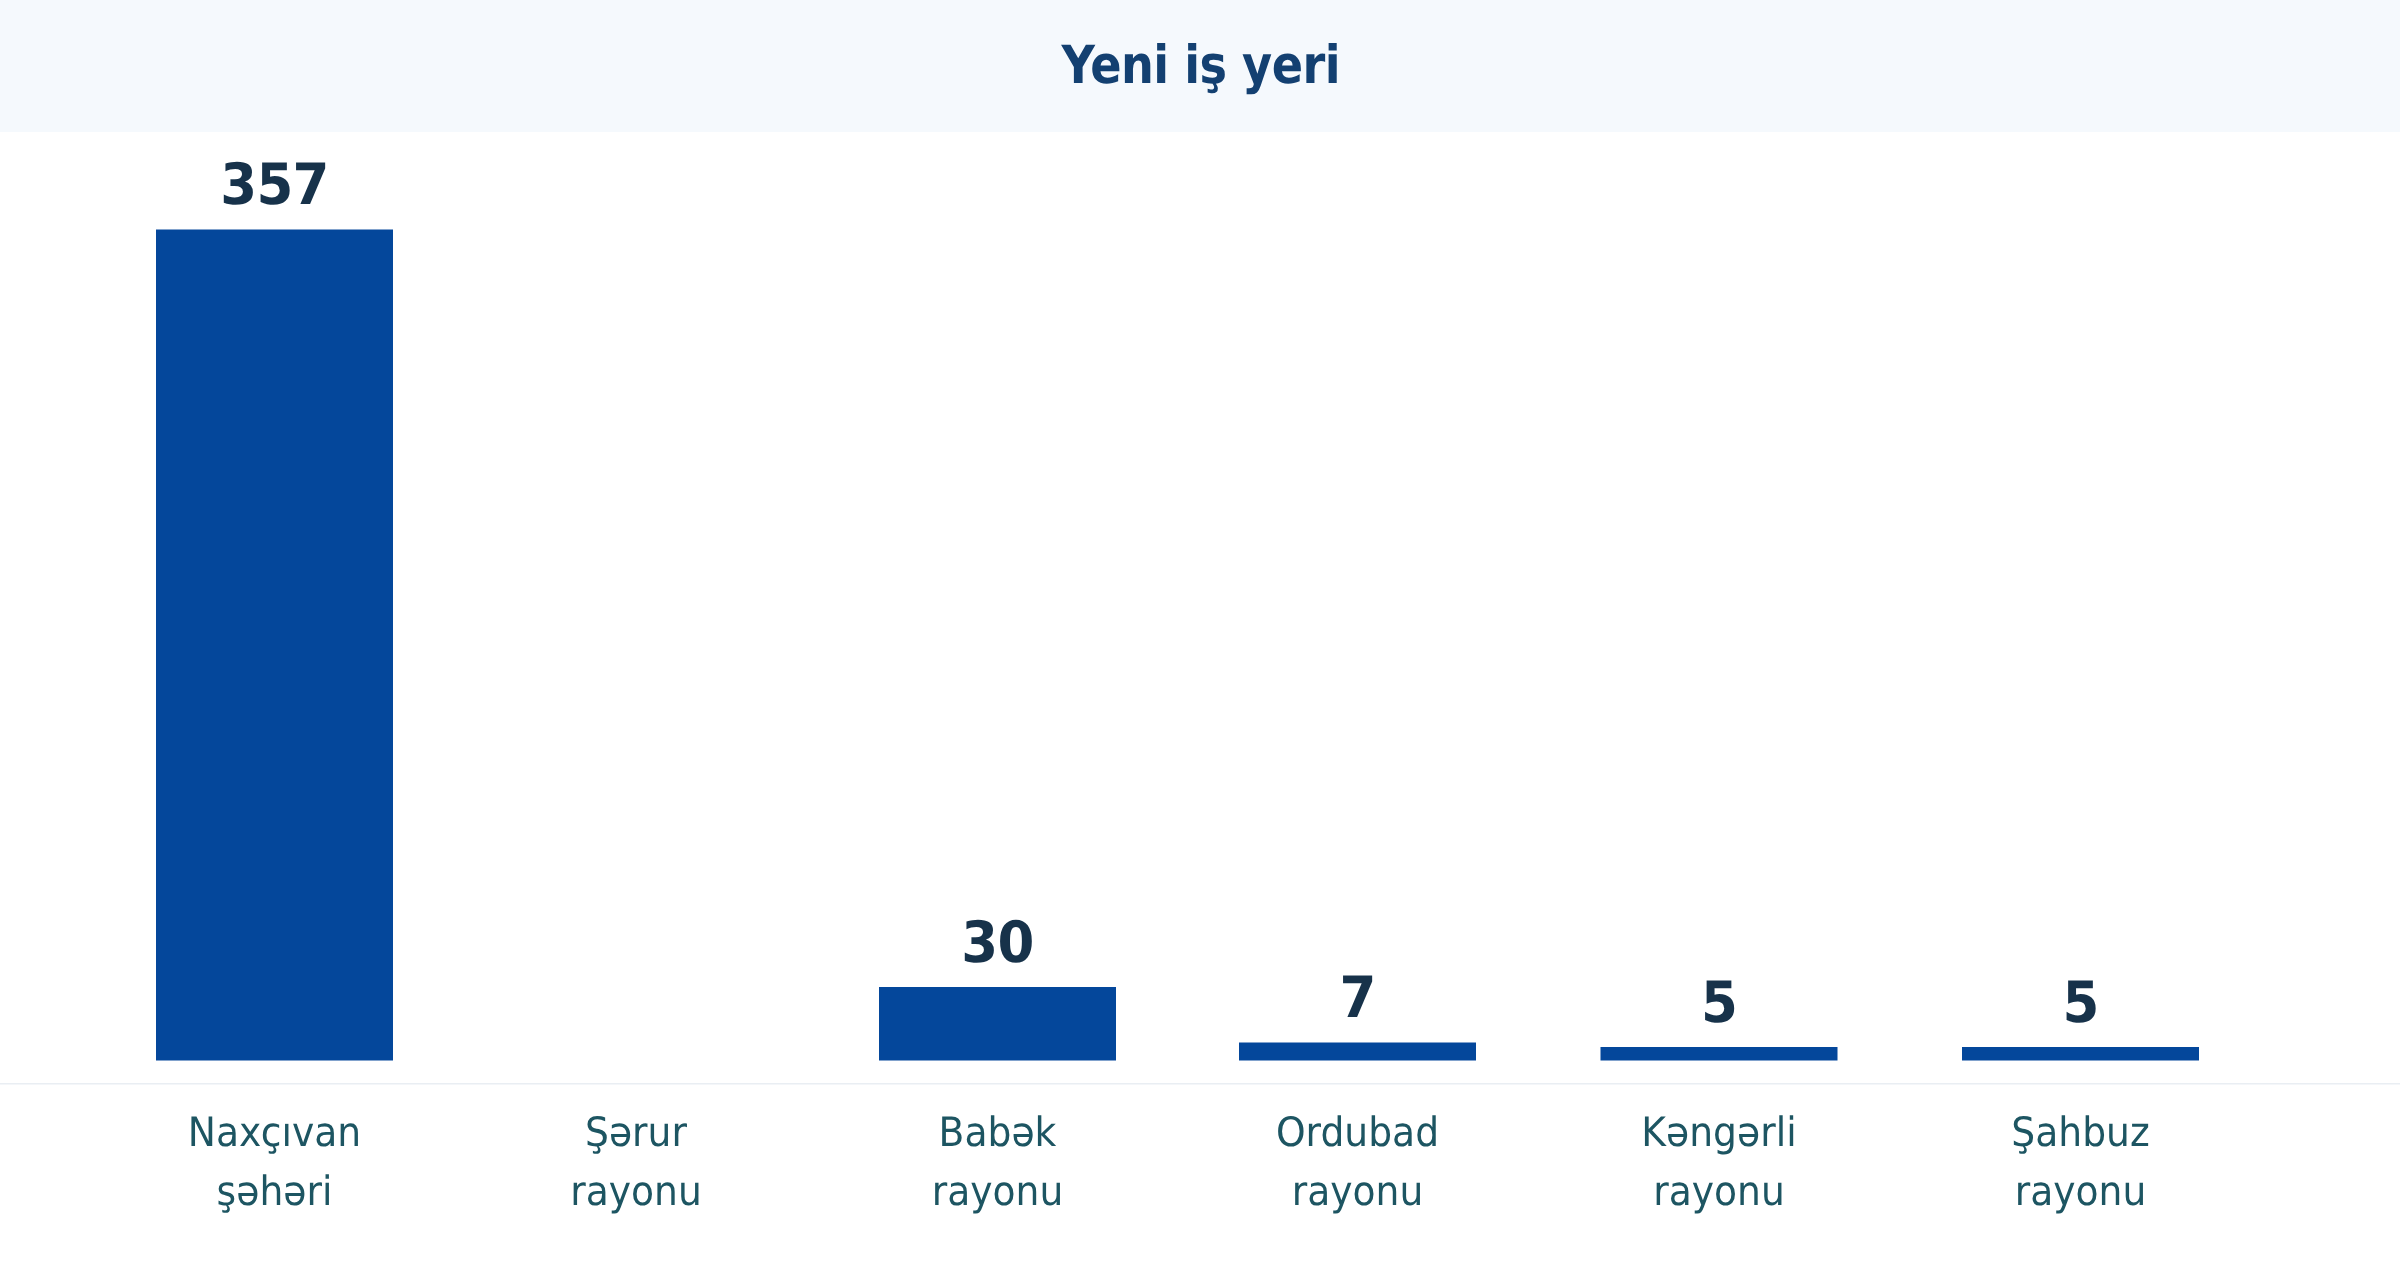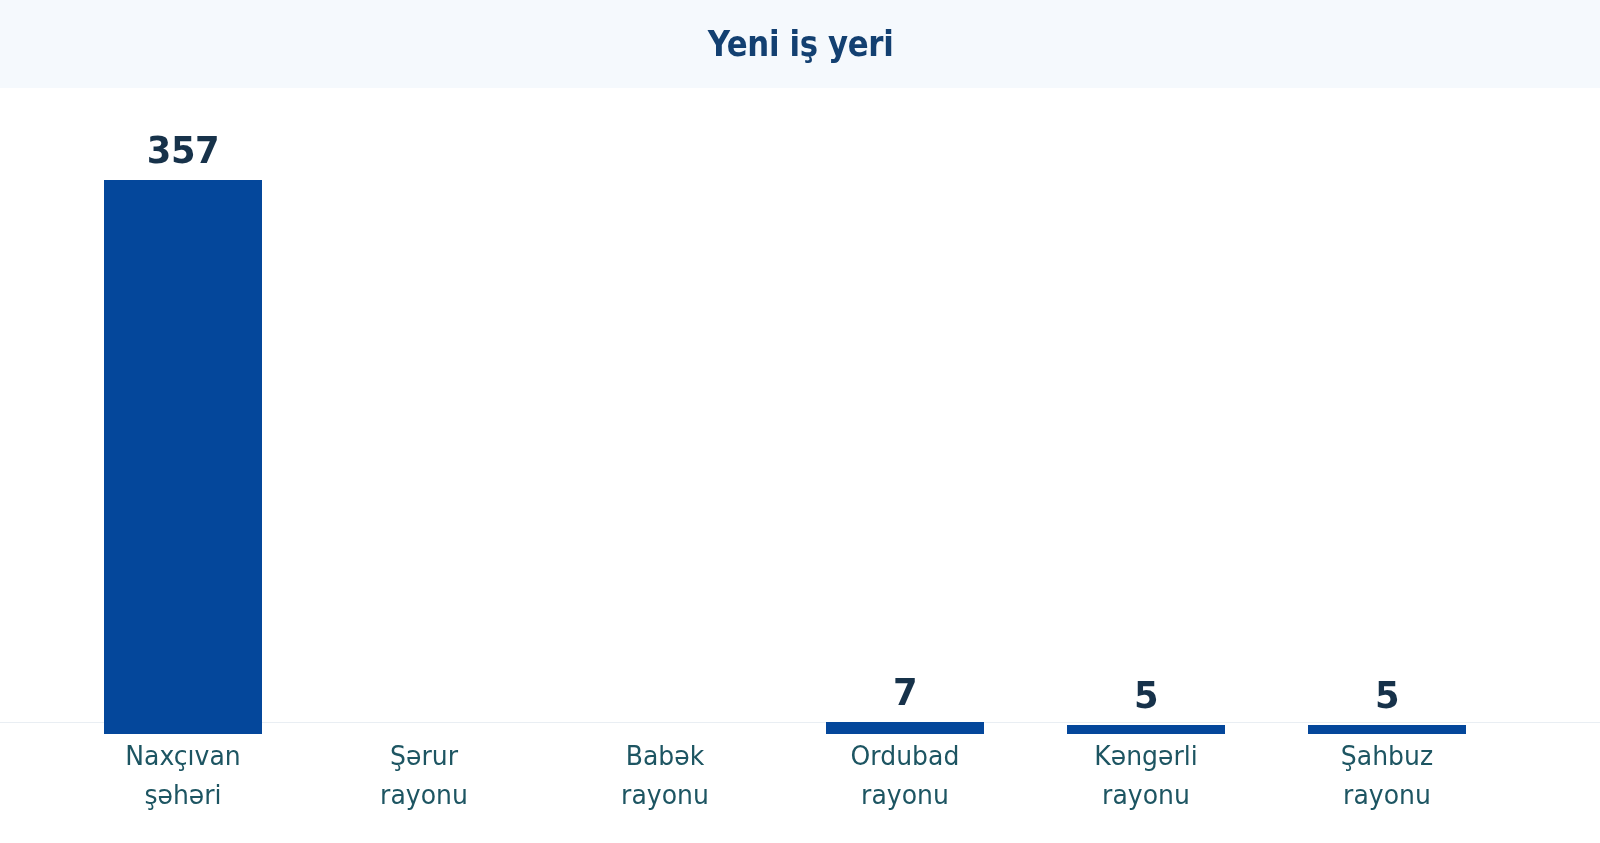--- a/index.html
+++ b/index.html
@@ -72,21 +72,21 @@
   .bars-layer {
     position: absolute;
     left: 0;
     top: 0;
     width: 1600px;
     height: 755px;
   }
 
   .bar-group {
     position: absolute;
-    bottom: 109px;       
+    bottom: 136px;       
   }
 
   .bar {
     position: absolute;
     left: 0;
     bottom: 0;
     width: 100%;
     background: #04479b;
   }
 
@@ -138,20 +138,24 @@
           <div class="bar-value" style="bottom: 565px;">357</div>
         </div>
         <div class="tick-label" style="left: 78px; width: 210px;">
           <span class="l1">Naxçıvan</span>
           <span class="l2">şəhəri</span>
         </div>
         <div class="tick-label" style="left: 319px; width: 210px;">
           <span class="l1">Şərur</span>
           <span class="l2">rayonu</span>
         </div>
+        <div class="bar-group" style="left: 586px; width: 158px; height: 49px;">
+          <div class="bar" style="height: 49px; background: rgb(4, 71, 155);"></div>
+          <div class="bar-value" style="bottom: 60px;">30</div>
+        </div>
         <div class="tick-label" style="left: 560px; width: 210px;">
           <span class="l1">Babək</span>
           <span class="l2">rayonu</span>
         </div>
         <div class="bar-group" style="left: 826px; width: 158px; height: 12px;">
           <div class="bar" style="height: 12px; background: rgb(4, 71, 155);"></div>
           <div class="bar-value" style="bottom: 23px;">7</div>
         </div>
         <div class="tick-label" style="left: 800px; width: 210px;">
           <span class="l1">Ordubad</span>

